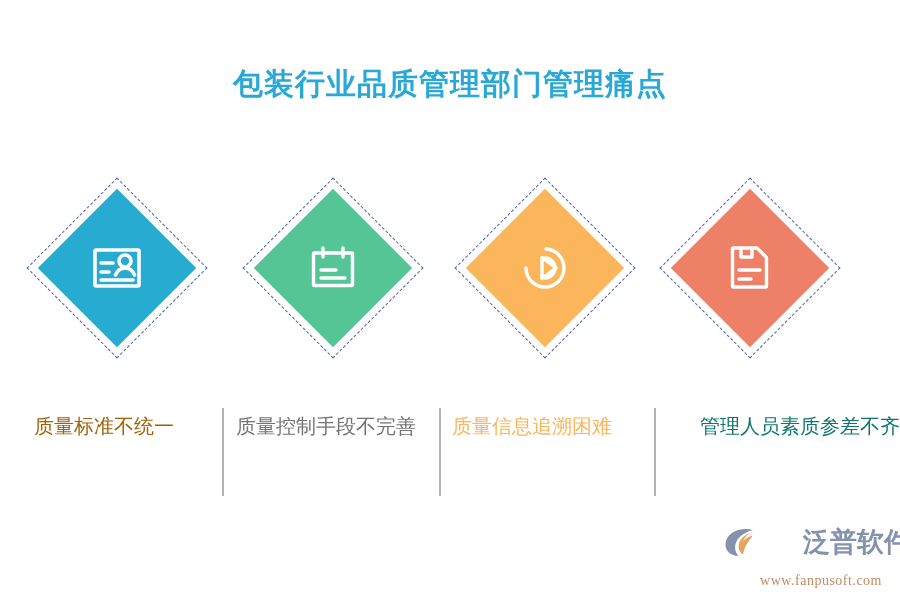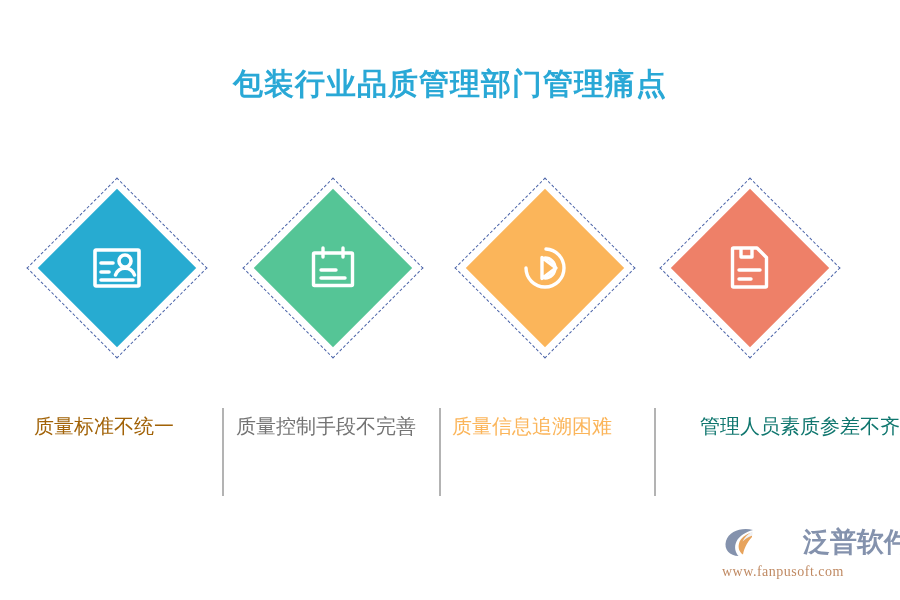--- a/index.html
+++ b/index.html
@@ -159,22 +159,22 @@
     letter-spacing: 0px;
     line-height: 34px;
     white-space: nowrap;
     margin-left: 43px;
   }
   .logo-url {
     font-size: 14px;
     color: #c08a63;
     font-family: "Liberation Serif", "DejaVu Serif", serif;
     letter-spacing: 0.5px;
-    text-align: left;
-    margin-top: 4px;
+    text-align: right;
+    margin-top: 13px;
     white-space: nowrap;
   }
 </style>
 </head>
 <body style="background: rgb(255, 255, 255);">
 
 <div class="canvas">
 
   <div class="title" style="color: rgb(41, 168, 214);">包装行业品质管理部门管理痛点</div>
 

